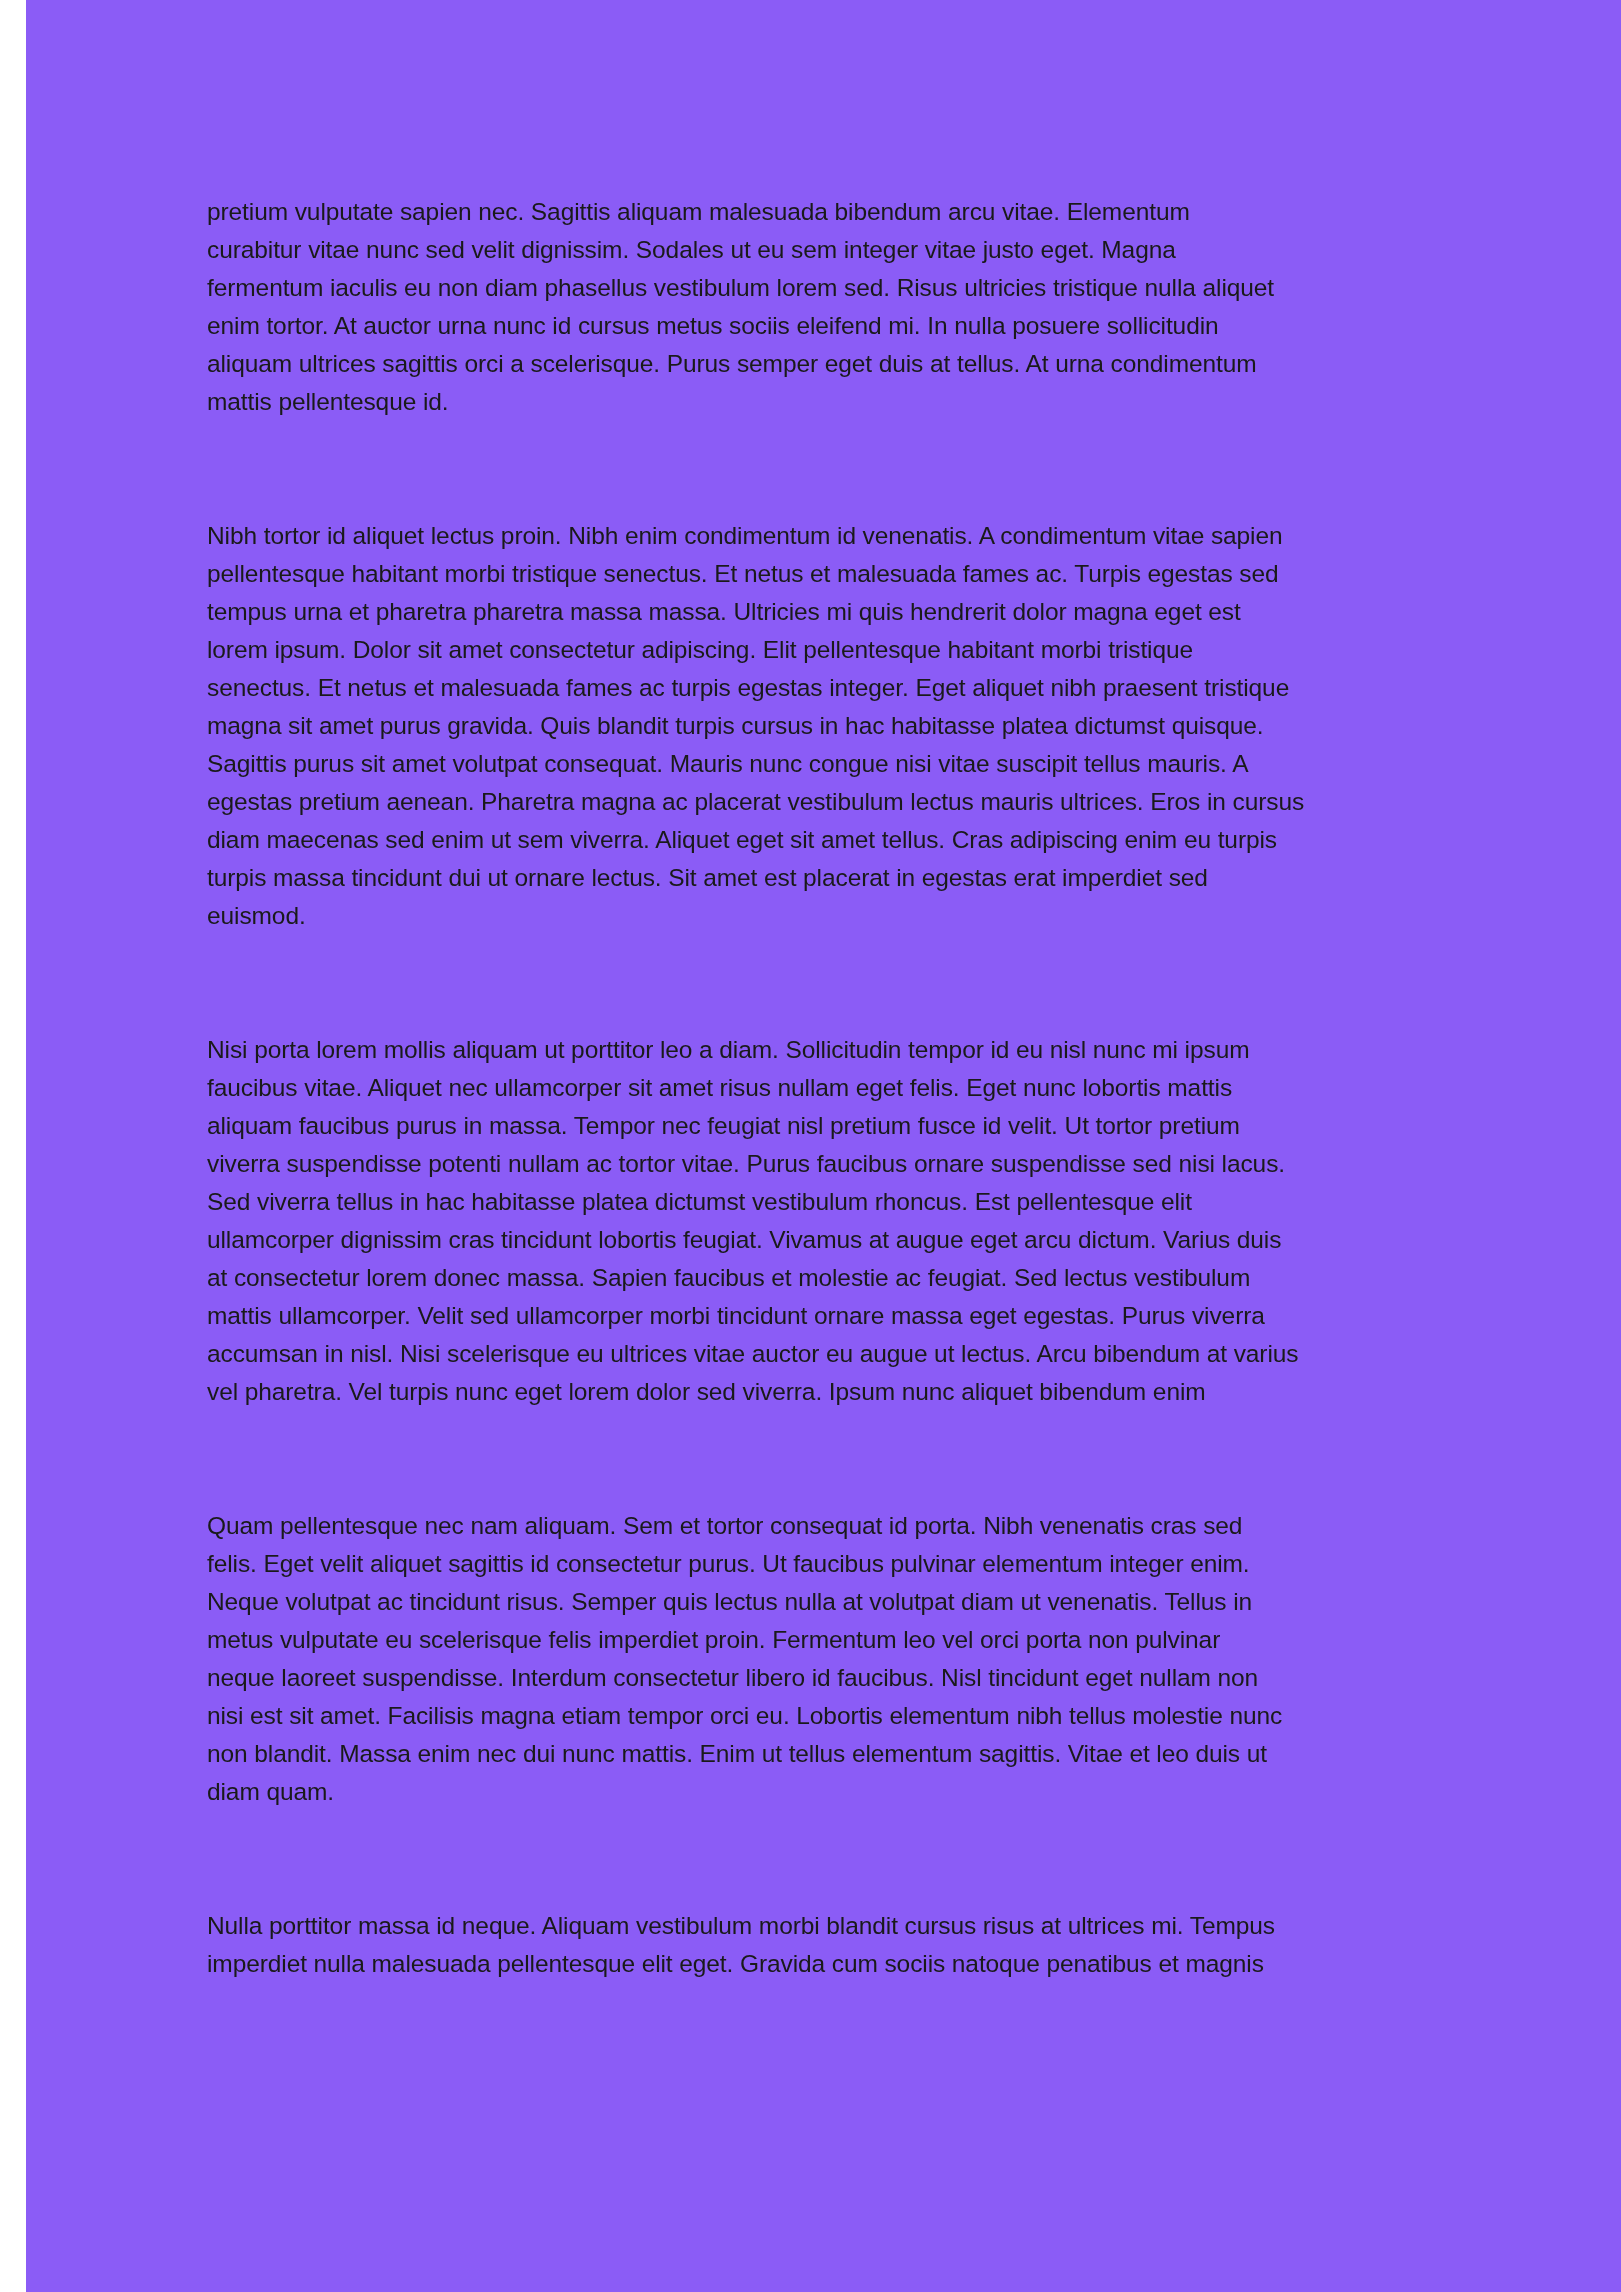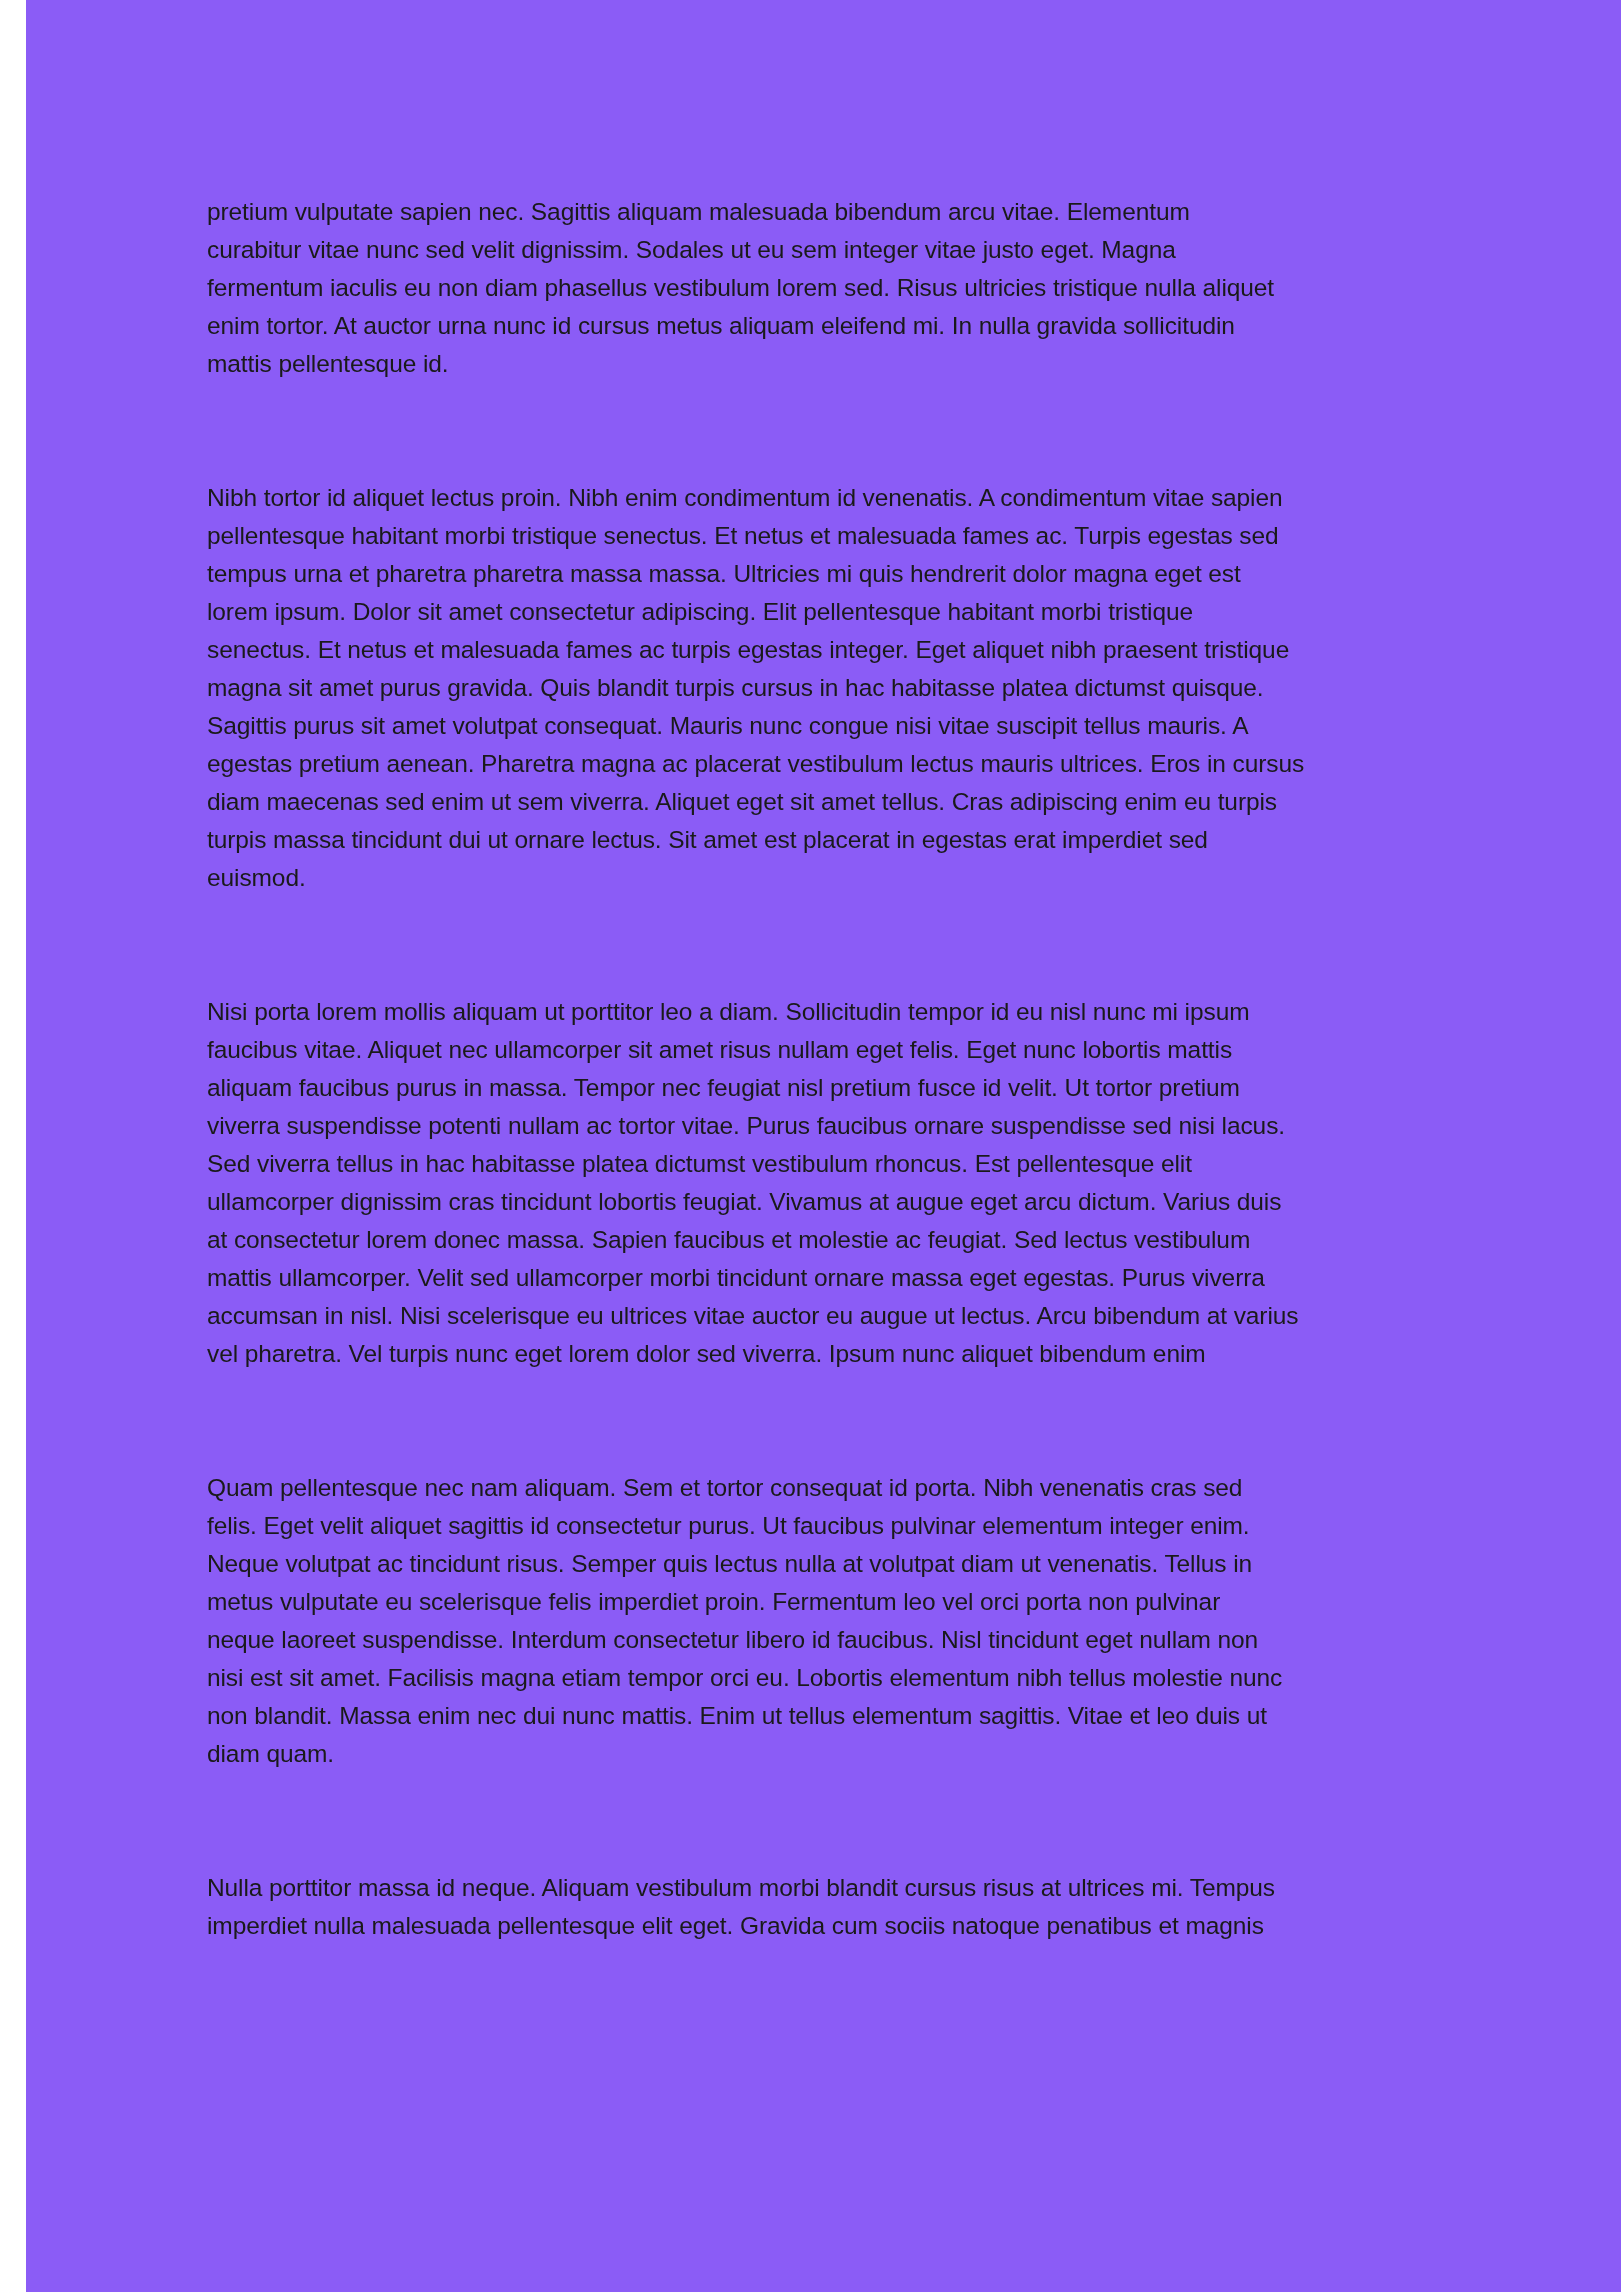--- a/index.html
+++ b/index.html
@@ -38,21 +38,22 @@
 </style>
 </head>
 <body>
 
 <div class="page">
   <div class="text-block">
       <div class="paragraph">
         <div class="text-line">pretium vulputate sapien nec. Sagittis aliquam malesuada bibendum arcu vitae. Elementum</div>
         <div class="text-line">curabitur vitae nunc sed velit dignissim. Sodales ut eu sem integer vitae justo eget. Magna</div>
         <div class="text-line">fermentum iaculis eu non diam phasellus vestibulum lorem sed. Risus ultricies tristique nulla aliquet</div>
-        <div class="text-line">enim tortor. At auctor urna nunc id cursus metus aliquam eleifend mi. In nulla gravida sollicitudin</div>
+        <div class="text-line">enim tortor. At auctor urna nunc id cursus metus sociis eleifend mi. In nulla posuere sollicitudin</div>
+        <div class="text-line">aliquam ultrices sagittis orci a scelerisque. Purus semper eget duis at tellus. At urna condimentum</div>
         <div class="text-line">mattis pellentesque id.</div>
       </div>
       <div class="paragraph">
         <div class="text-line">Nibh tortor id aliquet lectus proin. Nibh enim condimentum id venenatis. A condimentum vitae sapien</div>
         <div class="text-line">pellentesque habitant morbi tristique senectus. Et netus et malesuada fames ac. Turpis egestas sed</div>
         <div class="text-line">tempus urna et pharetra pharetra massa massa. Ultricies mi quis hendrerit dolor magna eget est</div>
         <div class="text-line">lorem ipsum. Dolor sit amet consectetur adipiscing. Elit pellentesque habitant morbi tristique</div>
         <div class="text-line">senectus. Et netus et malesuada fames ac turpis egestas integer. Eget aliquet nibh praesent tristique</div>
         <div class="text-line">magna sit amet purus gravida. Quis blandit turpis cursus in hac habitasse platea dictumst quisque.</div>
         <div class="text-line">Sagittis purus sit amet volutpat consequat. Mauris nunc congue nisi vitae suscipit tellus mauris. A</div>

